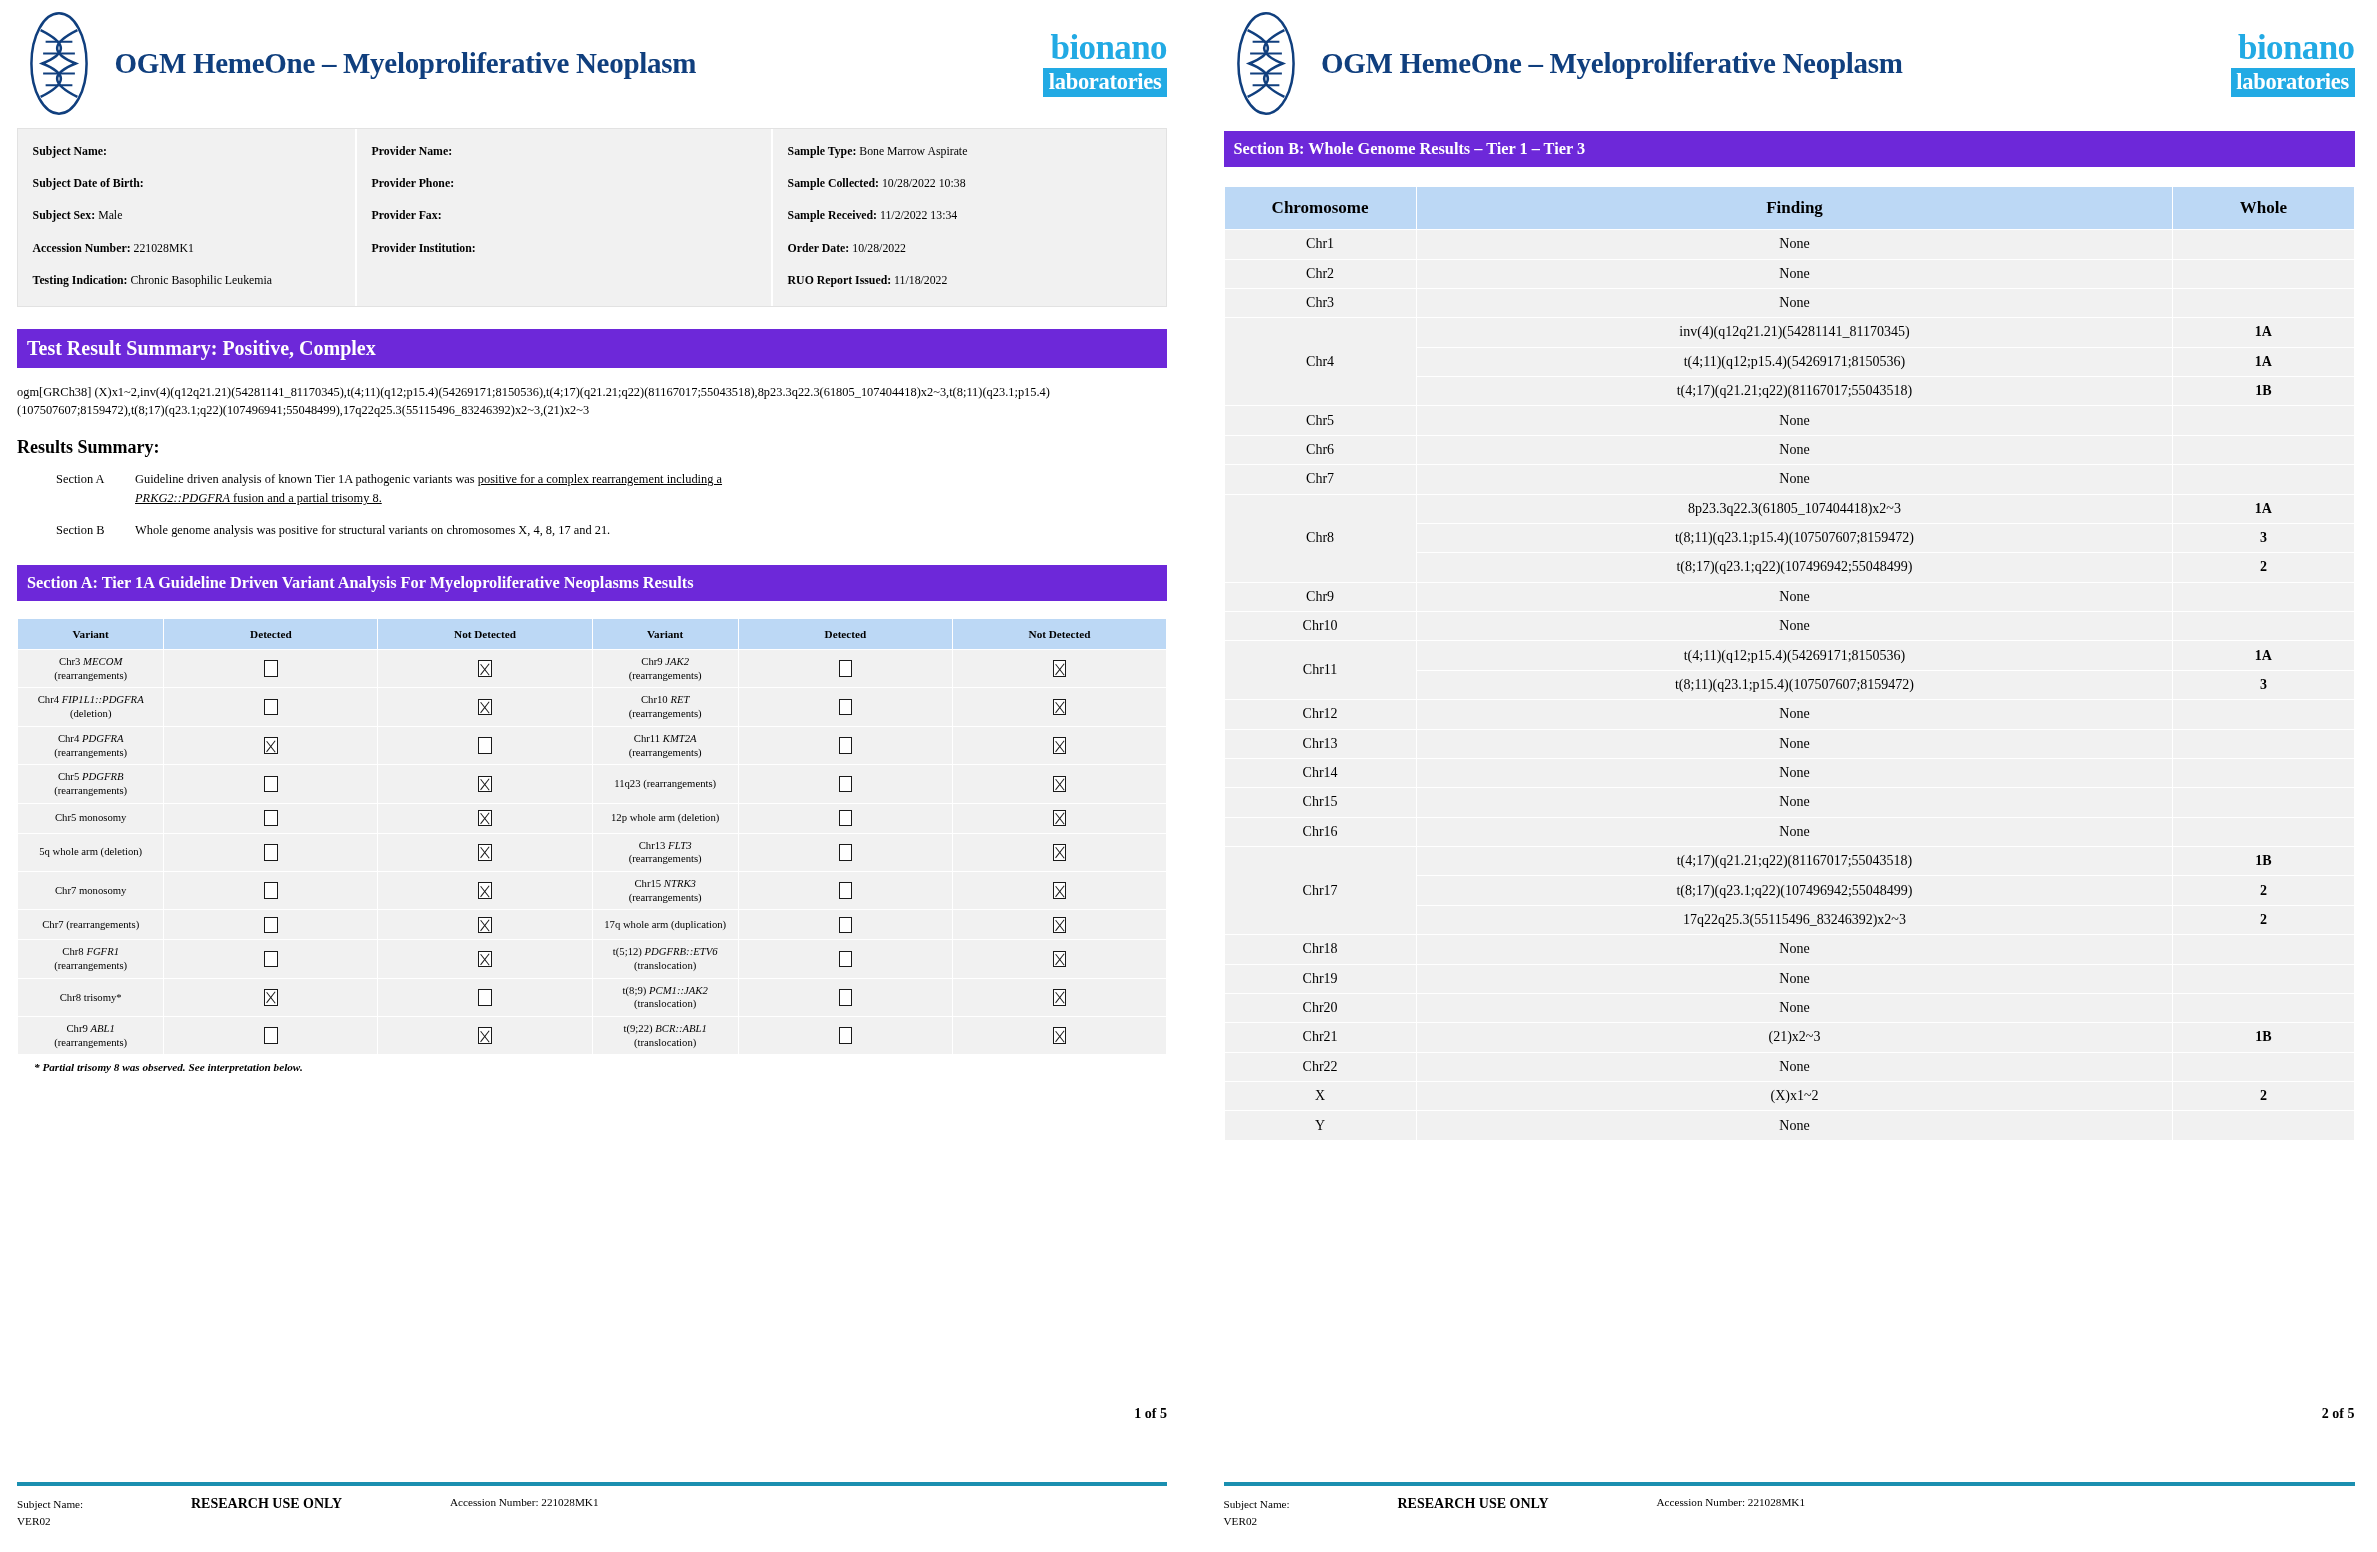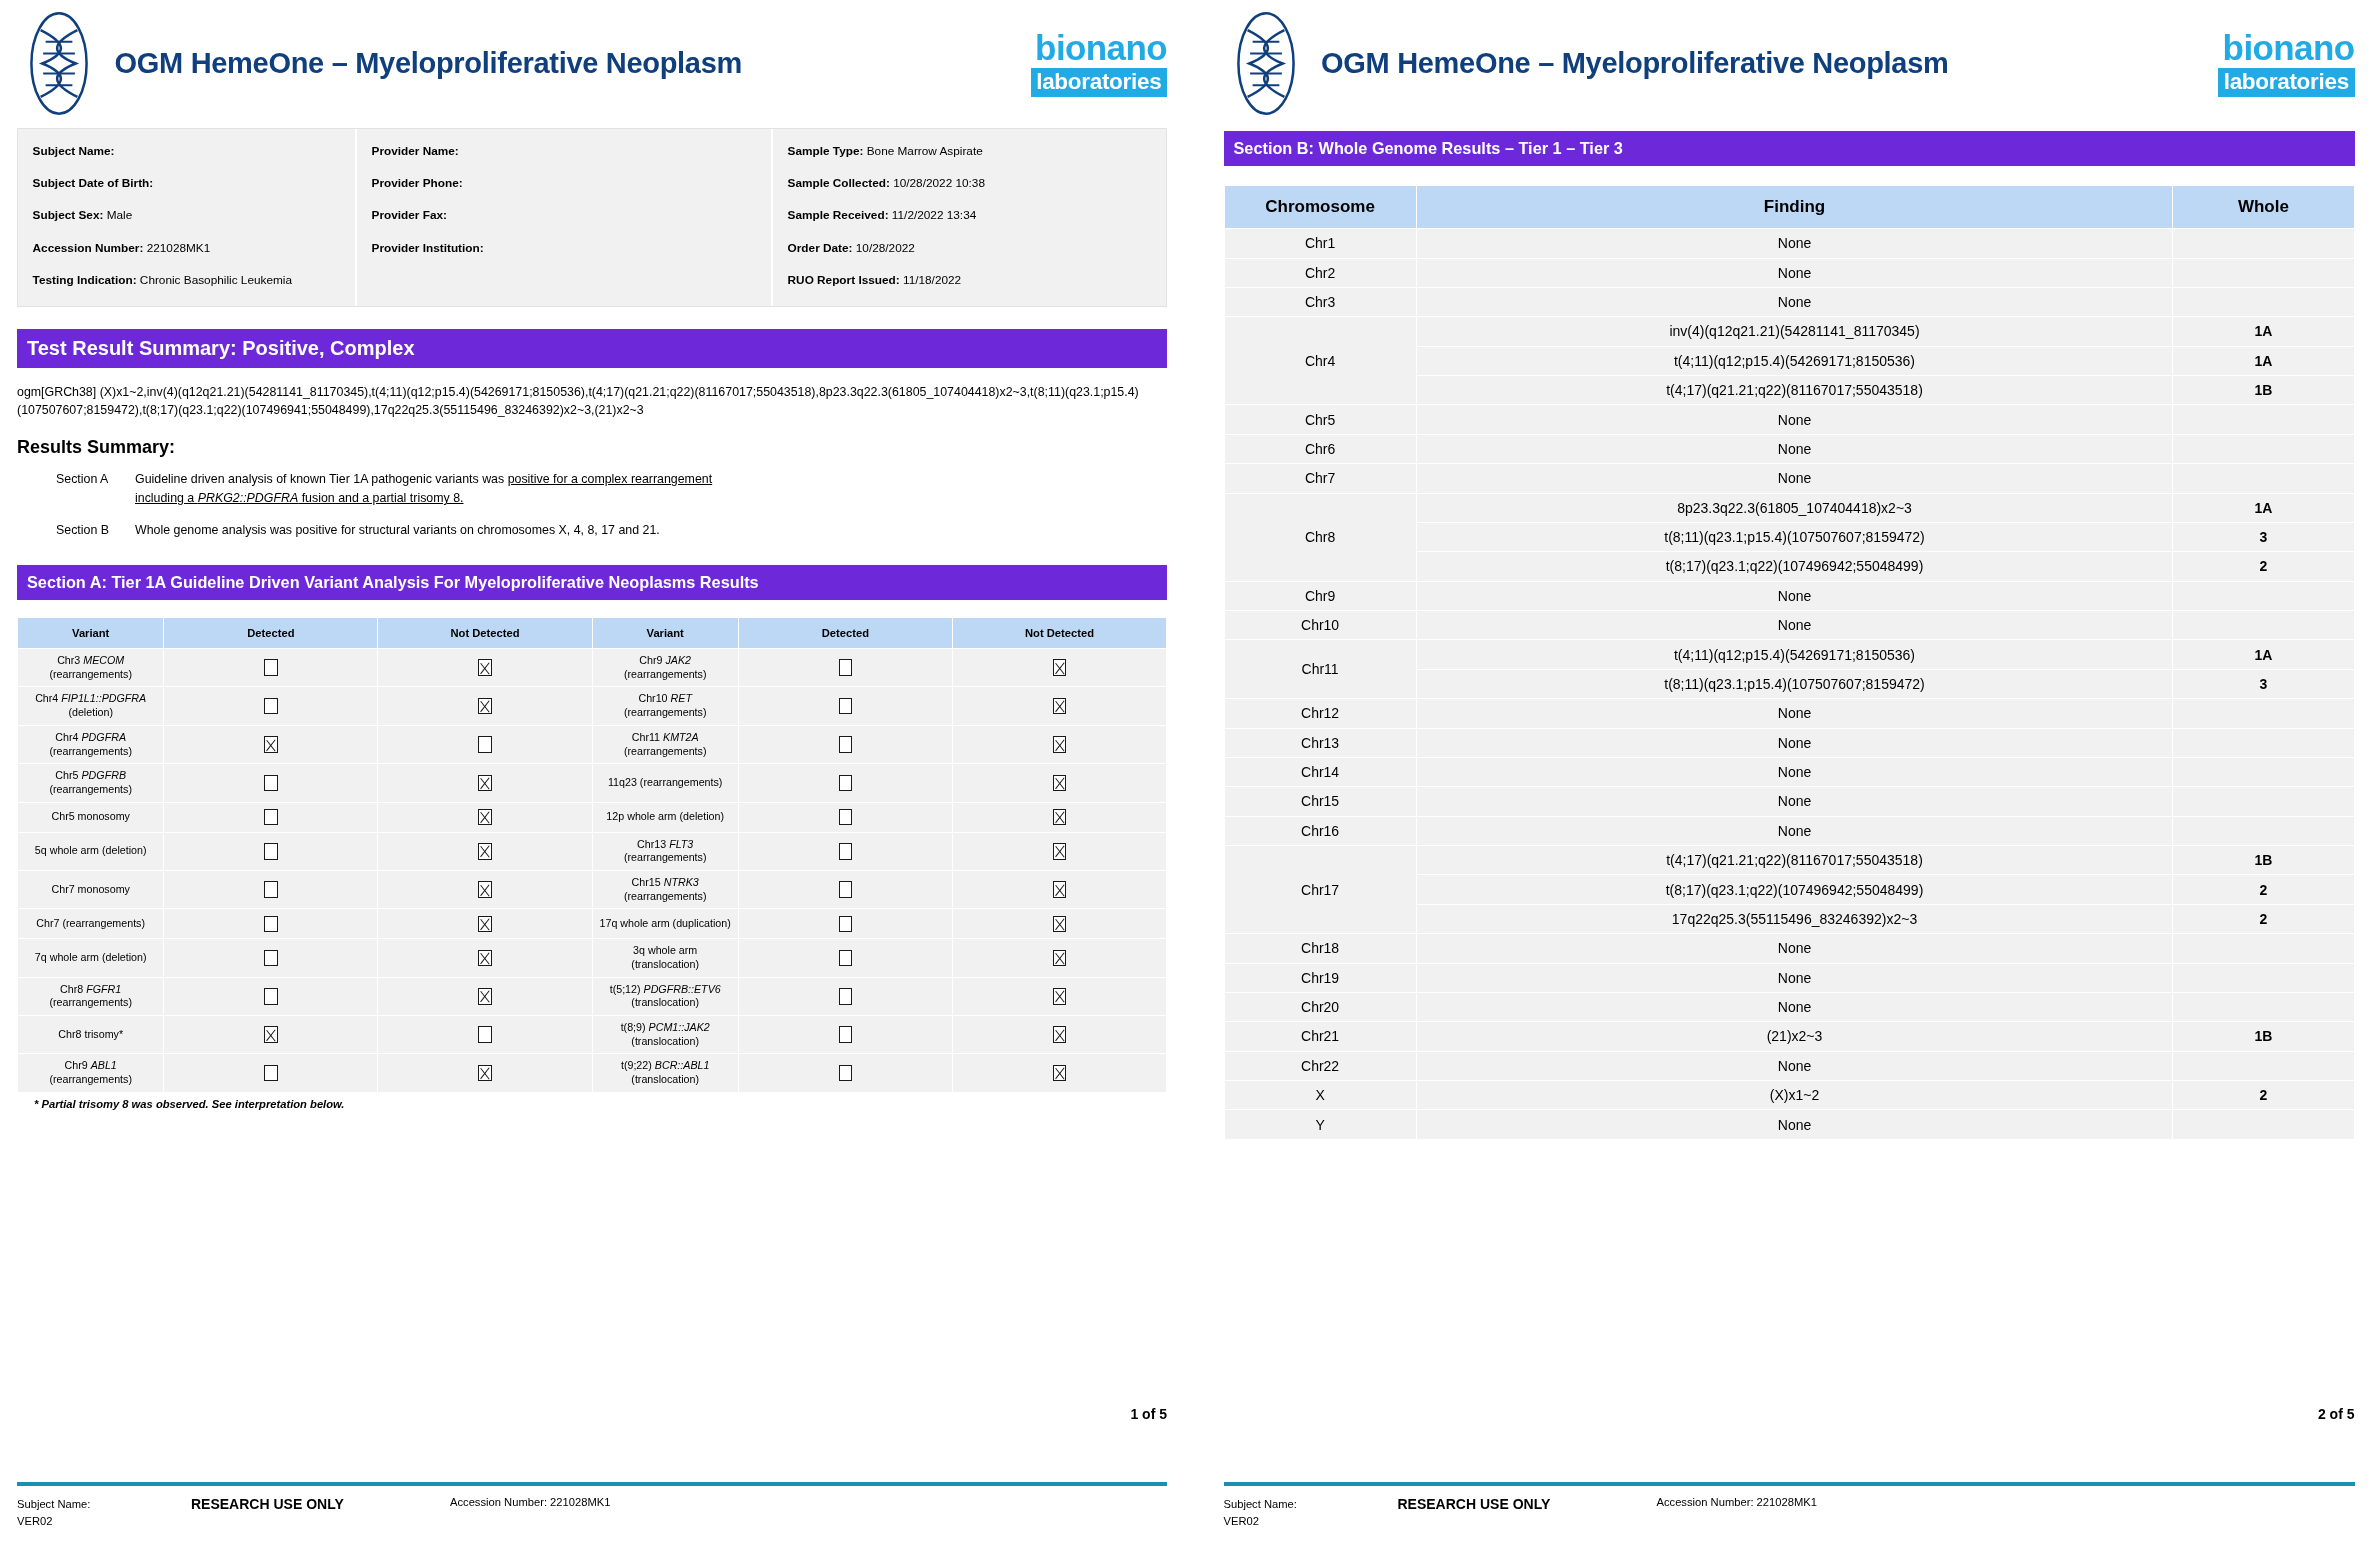--- a/index.html
+++ b/index.html
@@ -4,21 +4,21 @@
 <style>
   html,body{margin:0;padding:0;background:#ffffff;}
   body{
     width:2377px;height:1552px;
     font-family:"Liberation Sans","DejaVu Sans",sans-serif;
     color:#000;
     -webkit-font-smoothing:antialiased;
   }
   .sheet{position:relative;width:2377px;height:1552px;display:flex;}
 
-  .page{position:relative;box-sizing:border-box;}
+  .page{position:relative;box-sizing:border-box;font-family:Liberation Serif, serif;}
   .page-left{width:1190px;height:1552px;padding:0 22.5px 0 17px;}
   .page-right{width:1188px;height:1552px;padding:0 22.5px 0 34px;}
 
   
   .rpt-header{display:flex;align-items:center;height:121px;padding-top:5.6px;box-sizing:border-box;}
   .logo-dna{width:84px;height:107px;flex:0 0 84px;}
   .rpt-title{
     font-size:29px;font-weight:bold;color:#103f7e;letter-spacing:-0.3px;
     margin-left:13.5px;flex:1 1 auto;white-space:nowrap;
   }
@@ -295,33 +295,20 @@
             <td><span class="cb"></span></td>
             <td><span class="cb x"></span></td>
             <td class="v">
               <div>17q whole arm (duplication)</div>
             </td>
             <td><span class="cb"></span></td>
             <td><span class="cb x"></span></td>
           </tr>
           <tr>
             <td class="v">
-              <div>7q whole arm (deletion)</div>
-            </td>
-            <td><span class="cb"></span></td>
-            <td><span class="cb x"></span></td>
-            <td class="v">
-              <div>3q whole arm</div>
-              <div>(translocation)</div>
-            </td>
-            <td><span class="cb"></span></td>
-            <td><span class="cb x"></span></td>
-          </tr>
-          <tr>
-            <td class="v">
               <div>Chr8 <span class="gene">FGFR1</span></div>
               <div>(rearrangements)</div>
             </td>
             <td><span class="cb"></span></td>
             <td><span class="cb x"></span></td>
             <td class="v">
               <div>t(5;12) <span class="gene">PDGFRB::ETV6</span></div>
               <div>(translocation)</div>
             </td>
             <td><span class="cb"></span></td>

